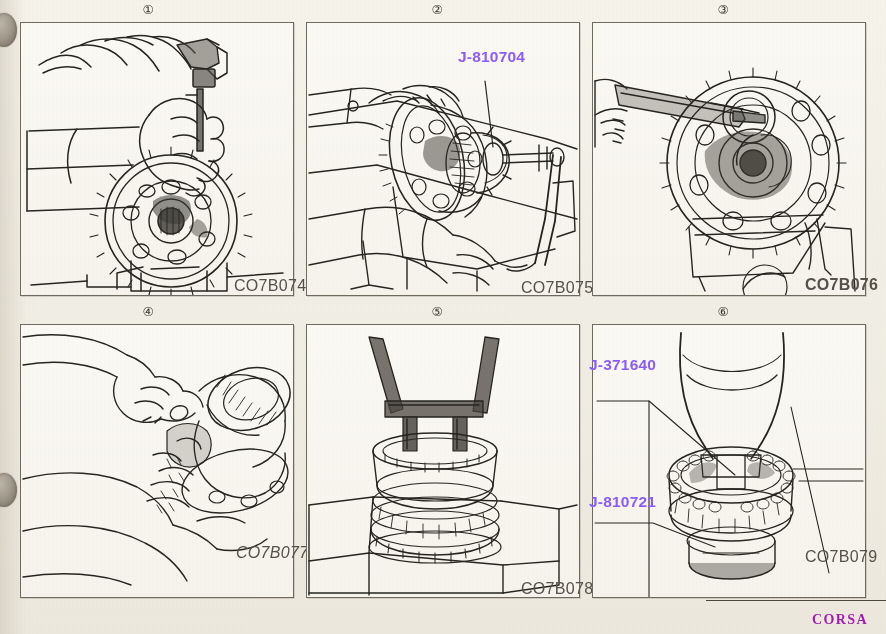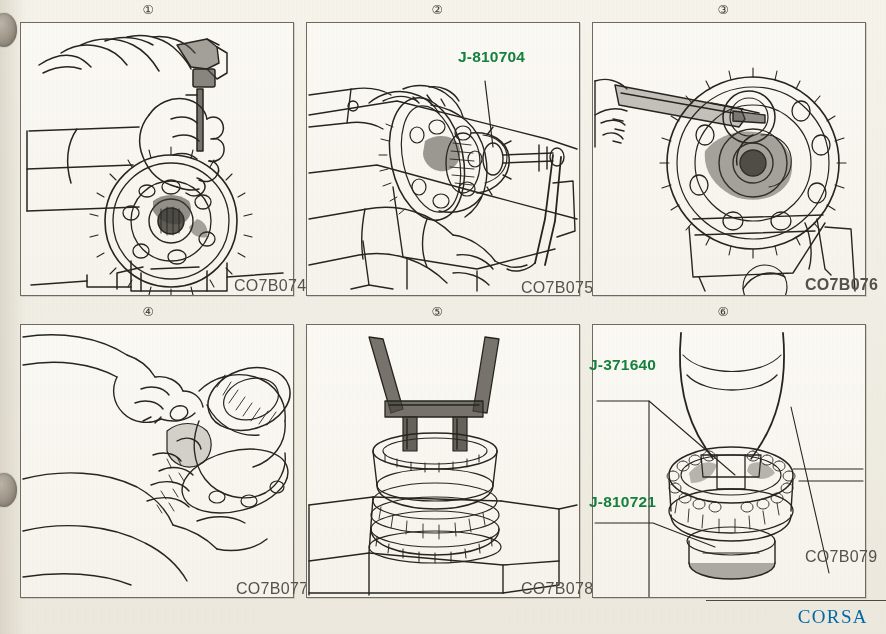--- a/index.html
+++ b/index.html
@@ -63,32 +63,32 @@
     font-size:16px;
     letter-spacing:.3px;
     color:#55514a;
     font-family:"Liberation Sans", sans-serif;
     white-space:nowrap;
   }
   .jlabel{
     position:absolute;
     font-size:15.5px;
     font-weight:bold;
-    color:#15803d;
+    color:#8b5cf6;
     font-family:"Liberation Sans", sans-serif;
     white-space:nowrap;
     letter-spacing:.2px;
   }
   .corsa{
     position:absolute;
     right:18px;bottom:6px;
-    font-size:19px;
-    font-weight:normal;
+    font-size:14px;
+    font-weight:bold;
     letter-spacing:1.4px;
-    color:#0369a1;
+    color:#a21caf;
     font-family:"Liberation Serif", serif;
   }
   .hline{
     position:absolute;
     height:1.4px;
     background:#4a463e;
   }
 </style>
 </head>
 <body>
@@ -366,21 +366,21 @@
         </g>
         <path d="M2 154 C40 144 84 146 116 162 C134 172 146 186 152 200"></path>
         <path d="M2 206 C44 196 90 200 124 218 C144 228 158 242 166 256"></path>
         <path d="M152 200 C168 204 184 212 196 224"></path>
         <path d="M196 224 C214 228 234 224 246 214"></path>
         <path d="M2 252 C40 246 80 248 110 260"></path>
         <path d="M176 196 C192 190 210 190 224 198"></path>
       </g>
     </svg>
   </div>
-  <div class="code" style="left:236px;top:580px;">CO7B077</div>
+  <div class="code" style="left:236px;top:544px;font-style:italic;">CO7B077</div>
 
   <div class="num" style="left:428px;top:303px;">⑤</div>
 
   <div class="panel" style="left:306px;top:324px;width:272px;height:272px;">
     <svg viewBox="0 0 272 272" xmlns="http://www.w3.org/2000/svg">
       <g fill="none" stroke="#26241f" stroke-width="1.4" stroke-linecap="round" stroke-linejoin="round">
 
         <path d="M62 12 L76 14 L96 84 L84 88 Z" fill="#4b473f" fill-opacity=".75" stroke-width="1.3"></path>
         <path d="M178 12 L192 14 L180 88 L166 86 Z" fill="#4b473f" fill-opacity=".75" stroke-width="1.3"></path>
         <path d="M78 76 L176 76 L176 92 L78 92 Z" fill="#4b473f" fill-opacity=".75" stroke-width="1.3"></path>

